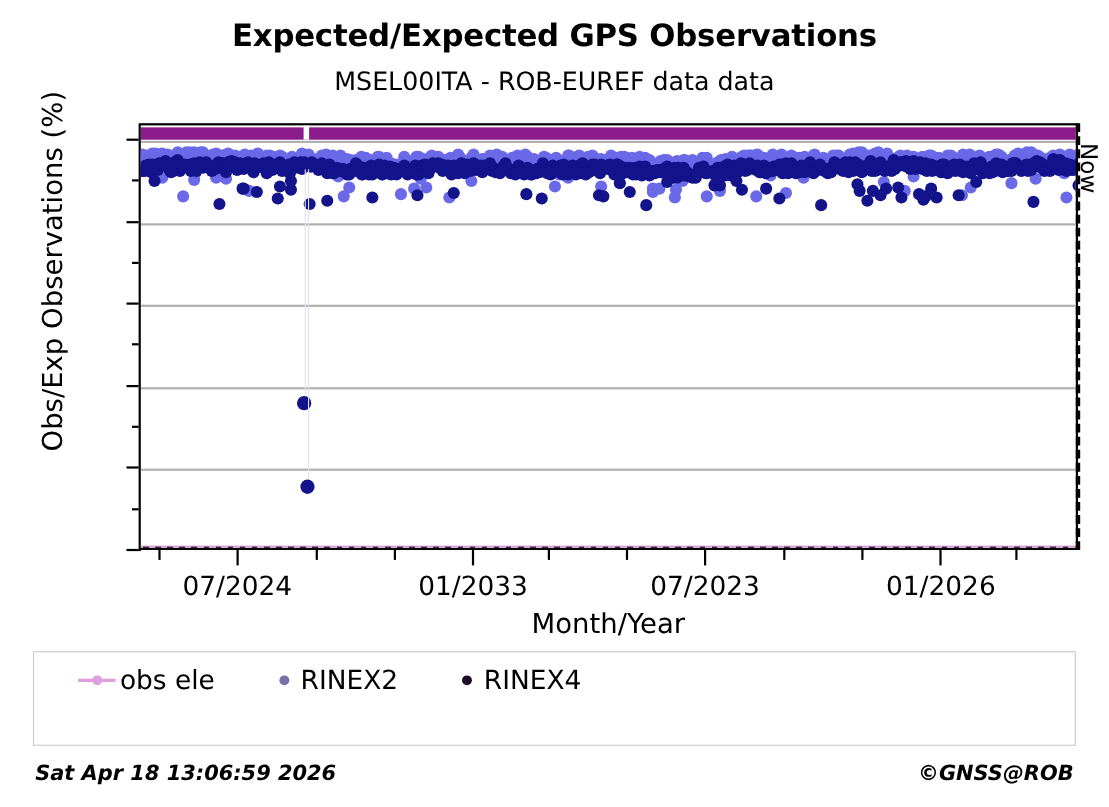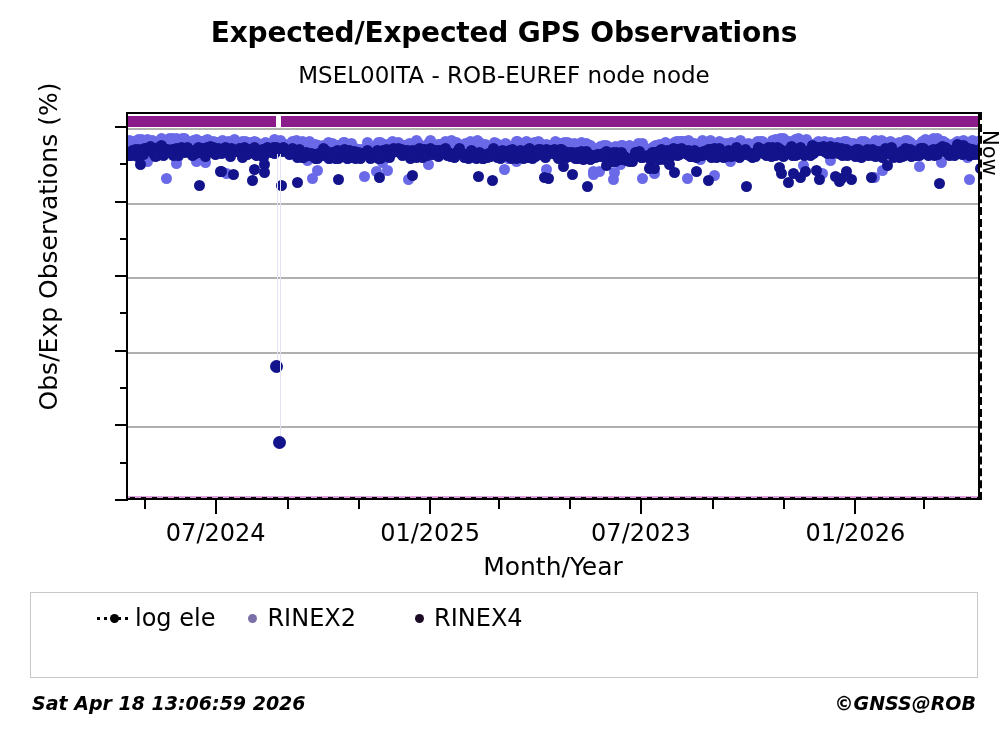--- a/index.html
+++ b/index.html
@@ -170,21 +170,21 @@
   }
   #footer-right {
     position: absolute; right: 32px; top: 692px;
     font-size: 19px; font-weight: bold; font-style: italic; color: #000;
   }
 </style>
 </head>
 <body>
 
 <div id="title">Expected/Expected GPS Observations</div>
-<div id="subtitle">MSEL00ITA - ROB-EUREF node node</div>
+<div id="subtitle">MSEL00ITA - ROB-EUREF data data</div>
 
 <div id="ylabel">Obs/Exp Observations (%)</div>
 <div id="y-axis-ticks">
     <div class="ytick-major" style="top: 499px;"></div>
     <div class="ytick-major" style="top: 424.385px;"></div>
     <div class="ytick-major" style="top: 349.769px;"></div>
     <div class="ytick-major" style="top: 275.154px;"></div>
     <div class="ytick-major" style="top: 200.538px;"></div>
     <div class="ytick-major" style="top: 125.923px;"></div>
     <div class="ytick-minor" style="top: 461.692px;"></div>
@@ -1436,40 +1436,40 @@
     <div class="xtick-minor" style="left: 358.015px;"></div>
     <div class="xtick-major" style="left: 429.085px;"></div>
     <div class="xtick-minor" style="left: 497.824px;"></div>
     <div class="xtick-minor" style="left: 568.894px;"></div>
     <div class="xtick-major" style="left: 639.963px;"></div>
     <div class="xtick-minor" style="left: 712.198px;"></div>
     <div class="xtick-minor" style="left: 783.267px;"></div>
     <div class="xtick-major" style="left: 854.337px;"></div>
     <div class="xtick-minor" style="left: 923.076px;"></div>
     <div class="xtick-label" style="left: 215.711px;">07/2024</div>
-    <div class="xtick-label" style="left: 430.085px;">01/2025</div>
+    <div class="xtick-label" style="left: 430.085px;">01/2033</div>
     <div class="xtick-label" style="left: 640.963px;">07/2023</div>
     <div class="xtick-label" style="left: 855.337px;">01/2026</div>
   </div>
 <div id="xlabel">Month/Year</div>
 
 <div id="now-line" style="left: 978px;"></div>
 <div id="now-label" style="left: 1002px; top: 130px;">Now</div>
 
 <div id="legend">
   <div id="legend-row-1">
       <span style="width: 26px;"></span>
-      <span style="width: 26px;"></span>
       <div class="legend-entry">
         <span class="lg-marker">
-          <span class="lg-line dotted"></span>
-          <span class="lg-dot" style="background: rgb(0, 0, 0);"></span>
+          <span class="lg-line" style="background: rgb(221, 160, 221);"></span>
+          <span class="lg-dot" style="background: rgb(221, 160, 221);"></span>
         </span>
-        <span class="lg-label">log ele</span>
+        <span class="lg-label">obs ele</span>
       </div>
+      <span style="width: 26px;"></span>
       <span style="width: 26px;"></span>
       <div class="legend-entry">
         <span class="lg-marker dot-only">
           <span class="lg-dot" style="background: rgb(123, 111, 168);"></span>
         </span>
         <span class="lg-label">RINEX2</span>
       </div>
       <span style="width: 26px;"></span>
       <span style="width: 26px;"></span>
       <div class="legend-entry">

